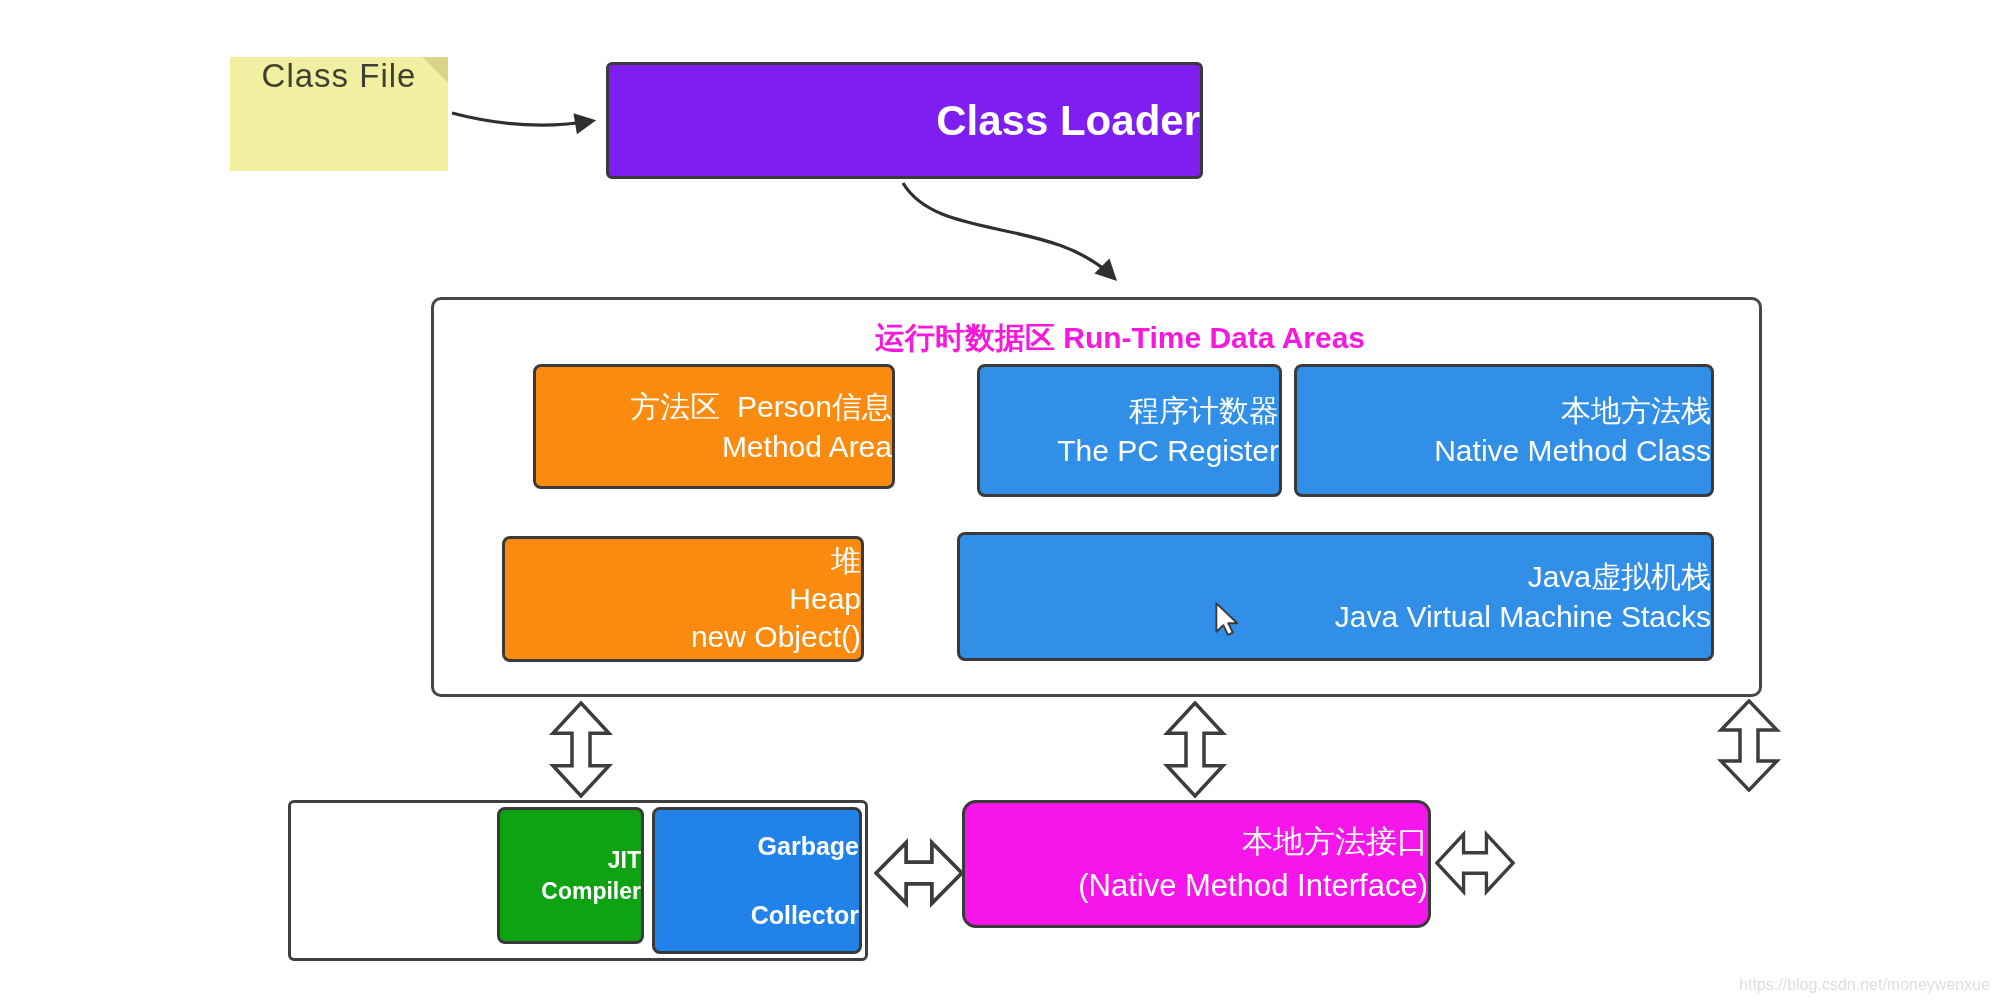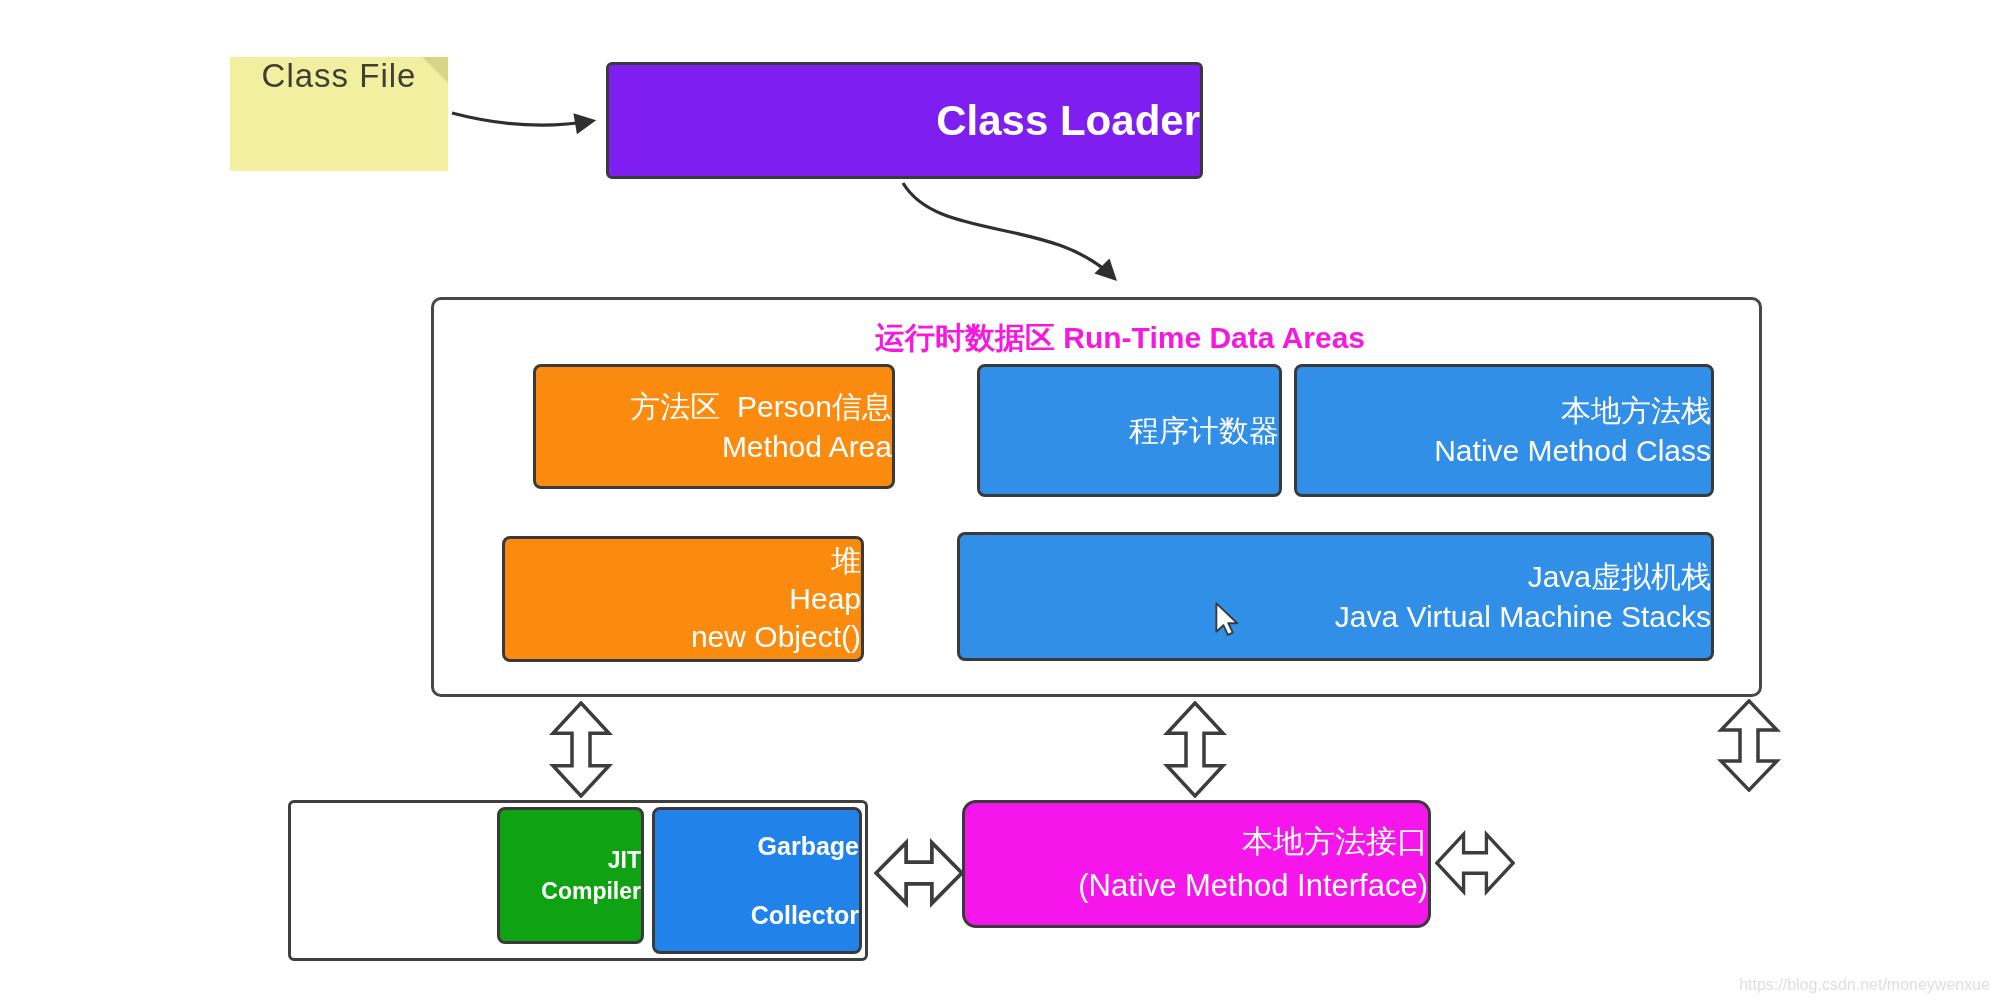--- a/index.html
+++ b/index.html
@@ -116,20 +116,21 @@
   <div class="runtime"></div>
   <div class="runtime-title">运行时数据区 Run-Time Data Areas</div>
 
   <div class="dbox orange method-area">
     <span class="box-line">方法区  Person信息</span>
     <span class="box-line">Method Area</span>
   </div>
 
   <div class="dbox blue pc-register">
     <span class="box-line">程序计数器</span>
+    <span class="box-line">The PC Register</span>
   </div>
 
   <div class="dbox blue nms">
     <span class="box-line">本地方法栈</span>
     <span class="box-line">Native Method Class</span>
   </div>
 
   <div class="dbox orange heap">
     <span class="box-line">堆</span>
     <span class="box-line">Heap</span>

